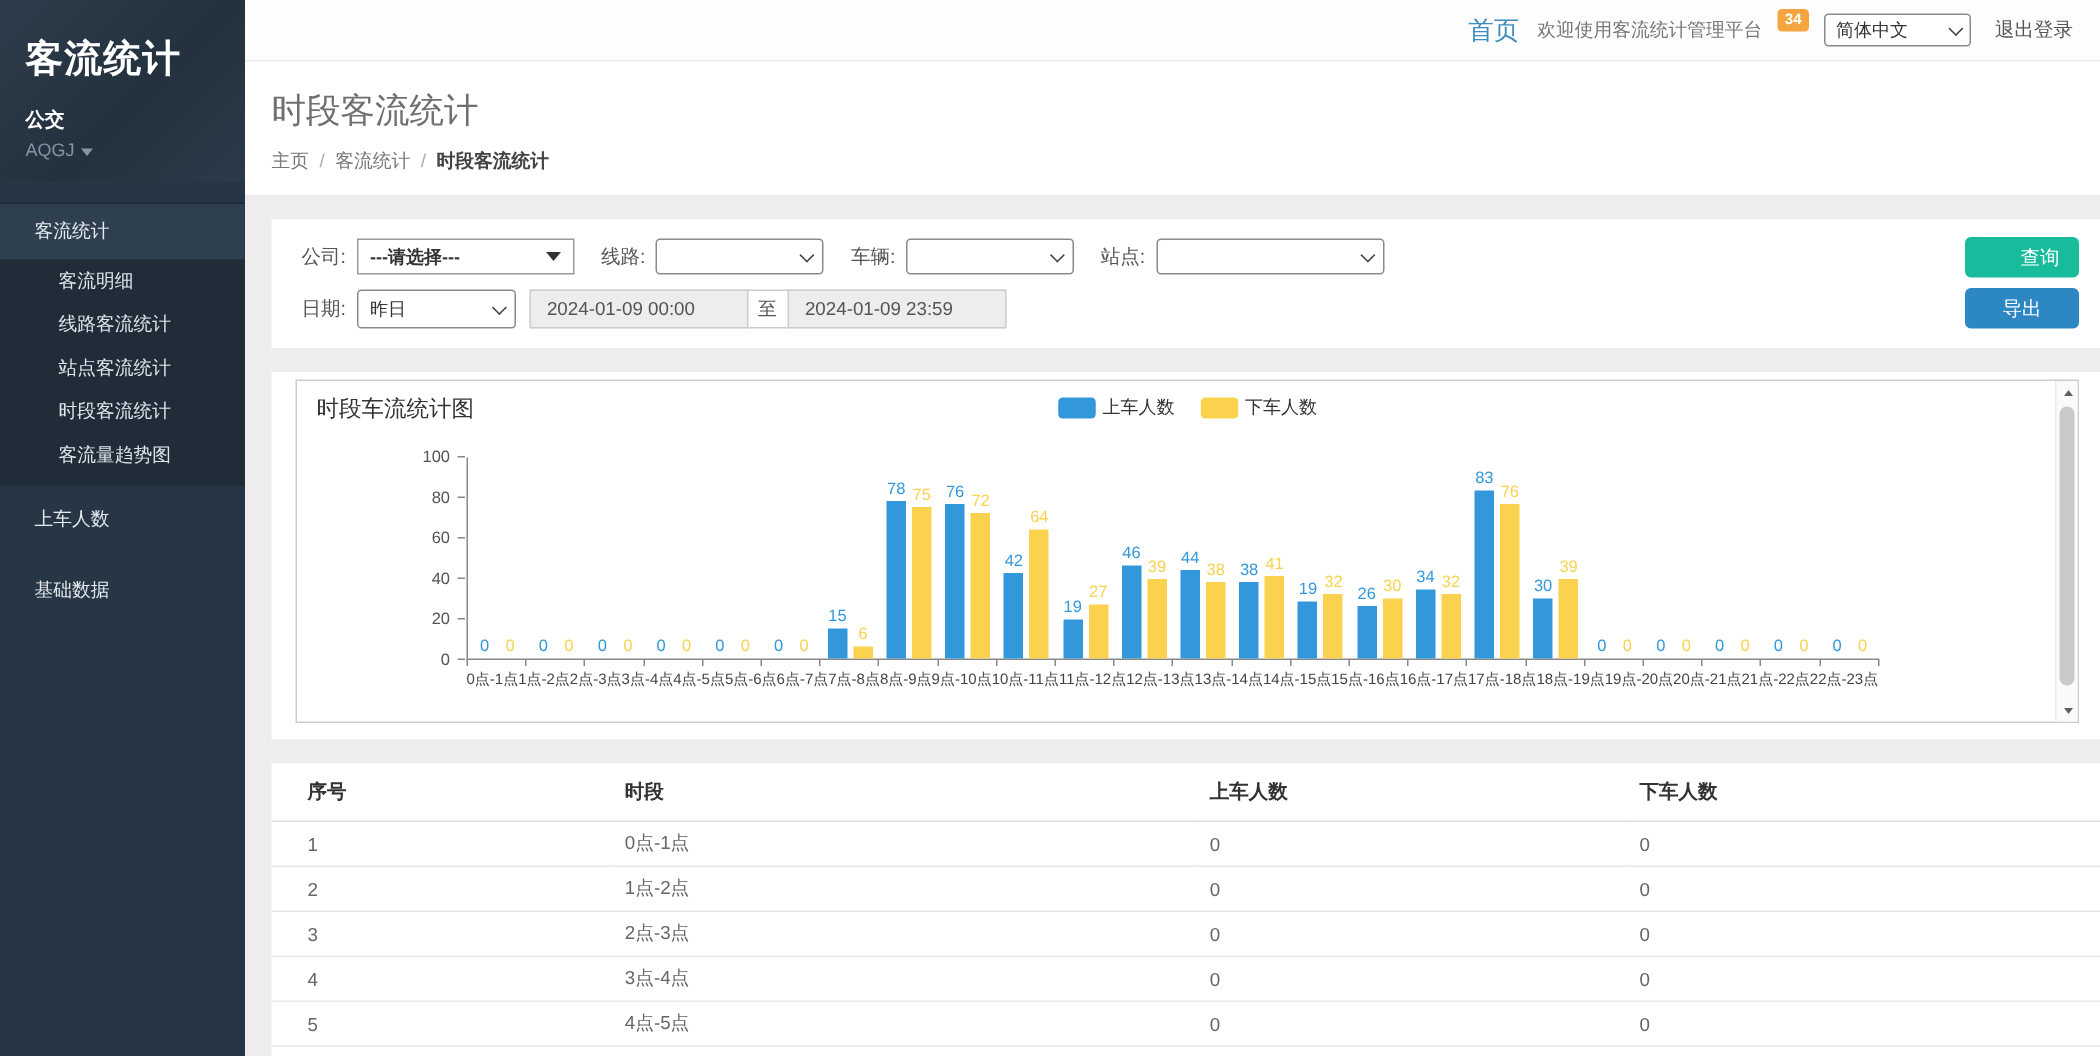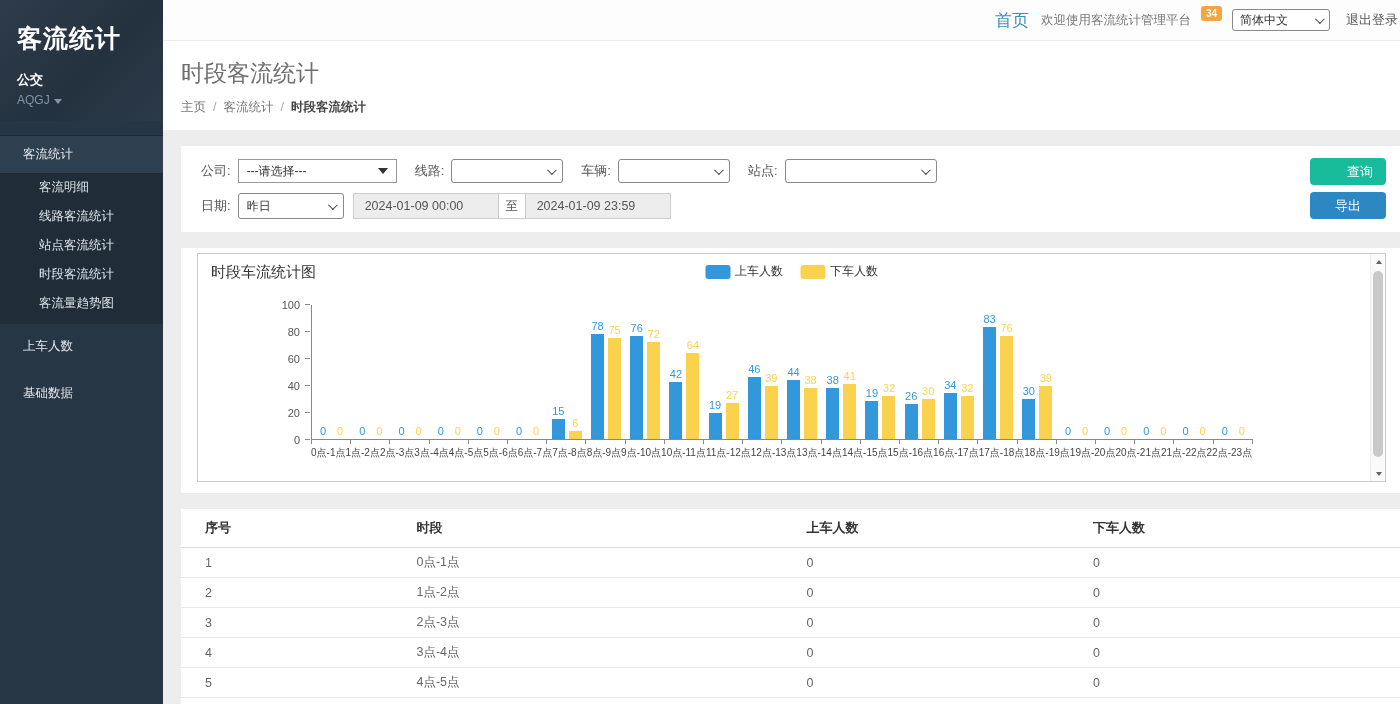--- a/index.html
+++ b/index.html
@@ -15,21 +15,21 @@
   .menu { margin-top:14px; border-top:1px solid #1d2936; }
   .menu-parent { padding:10px 10px 10px 23px; font-size:12.5px; color:#e3e9ee; cursor:pointer; }
   .menu-parent.active { background:#2e3f4f; }
   .submenu { background:#202d39; }
   .submenu-item { padding:6px 10px 6px 39px; font-size:12.5px; color:#dfe5ea; cursor:pointer; }
   .menu-gap { height:6px; }
 
   
   .main { margin-left:163px; height:704px; background:#ededed; }
 
-  .topbar { height:41px; background:#fdfdfd; border-bottom:1px solid #ececec; display:flex; align-items:center; justify-content:flex-end; padding-right:0; gap:10px; }
+  .topbar { height:41px; background:#fdfdfd; border-bottom:1px solid #ececec; display:flex; align-items:center; justify-content:flex-end; padding-right:16px; gap:10px; }
   .topbar .home { color:#3c8dbc; font-size:17px; cursor:pointer; margin-right:2px; }
   .topbar .welcome { color:#777; font-size:12.5px; }
   .badge { background:#f5a540; color:#fff; font-size:10px; font-weight:bold; border-radius:3px; padding:2px 5px; transform:translateY(-7px); display:inline-block; }
   .lang-select { width:98px; height:22px; border:1px solid #8a8a8a; border-radius:3px; background:#fff; display:flex; align-items:center; justify-content:space-between; padding:0 7px; font-size:12px; color:#333; cursor:pointer; }
   .logout { color:#555; font-size:13px; cursor:pointer; margin-left:6px; margin-right:2px; }
 
   .title-band { background:#fff; padding:17px 0 14px 18px; }
   .page-title { font-size:23px; font-weight:400; color:#6f6f6f; }
   .breadcrumb { margin-top:10px; font-size:12.5px; color:#777; }
   .breadcrumb .sep { color:#aaa; margin:0 7px; }
@@ -133,21 +133,21 @@
       <span>主页</span><span class="sep">/</span><span>客流统计</span><span class="sep">/</span><span class="current">时段客流统计</span>
     </div>
   </div>
 
   <div class="content">
 
     <div class="panel filter-panel">
       <div class="filter-row">
         <div class="fgroup">
           <span class="flabel">公司:</span>
-          <div class="custom-sel" style="width:159px;">
+          <div class="custom-sel" style="width:145px;font-weight:bold;">
             <span>---请选择---</span>
             <span class="tri"></span>
           </div>
         </div>
         <div class="fgroup">
           <span class="flabel">线路:</span>
           <div class="sel" style="width:112px;">
               <span></span>
               <span class="chev"></span>
             </div>

